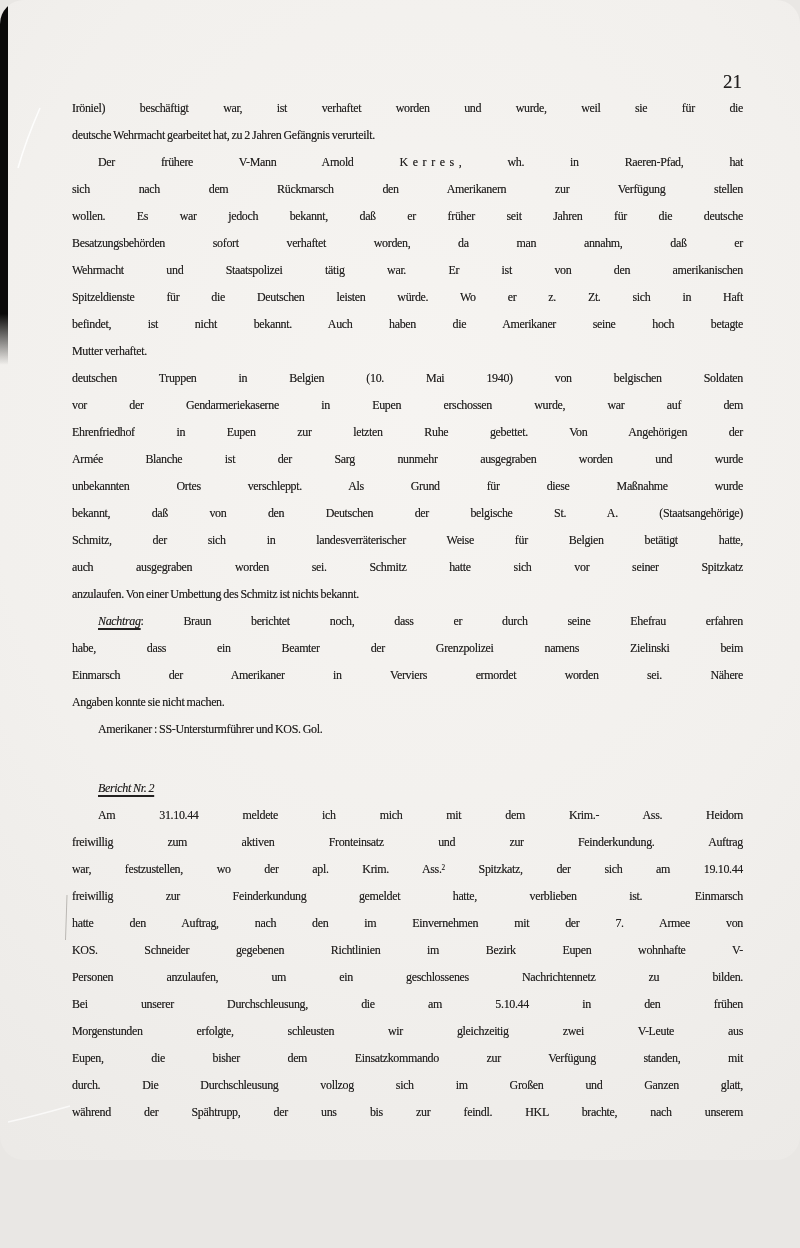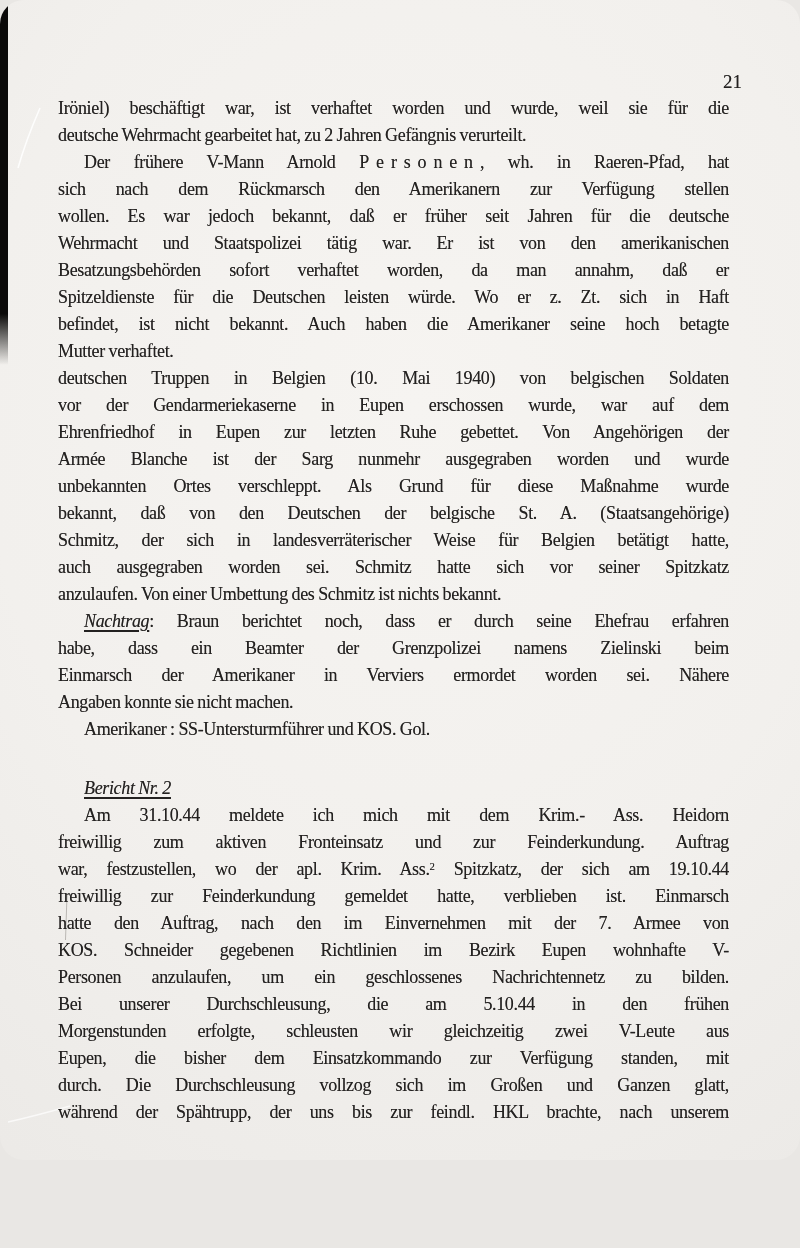--- a/index.html
+++ b/index.html
@@ -23,22 +23,22 @@
     background: linear-gradient(180deg, #0b0a09 0%, #0b0a09 86%, rgba(11,10,9,0) 100%);
     filter: blur(0.6px);
   }
   .artifacts { position: absolute; left: 0; top: 0; pointer-events: none; }
   .page-number {
     position: absolute; top: 70px; right: 58px;
     font-size: 19px; line-height: 24px;
     text-shadow: 0 0 0.5px rgba(35,33,32,0.55);
   }
   .body-text {
-    position: absolute; top: 95px; left: 58px; width: 671px;
-    font-size: 18px;
+    position: absolute; top: 95px; left: 72px; width: 671px;
+    font-size: 12px;
     letter-spacing: -0.35px;
     word-spacing: -0.5px;
     text-shadow: 0 0 0.5px rgba(35,33,32,0.5);
   }
   .paragraph { margin: 0; }
   .paragraph.heading { margin-top: 32px; }
   .line {
     height: 27px; line-height: 27px;
     text-align: justify;
     text-align-last: justify;
@@ -75,25 +75,25 @@
   </svg>
 
   <div class="page-number">21</div>
 
   <div class="body-text">
       <div class="paragraph">
         <div class="line"><span>Iröniel) beschäftigt war, ist verhaftet worden und wurde, weil sie für die</span></div>
         <div class="line last"><span>deutsche Wehrmacht gearbeitet hat, zu 2 Jahren Gefängnis verurteilt.</span></div>
       </div>
       <div class="paragraph">
-        <div class="line indent"><span>Der frühere V-Mann Arnold </span><span class="spaced">Personen</span><span>, wh. in Raeren-Pfad, hat</span></div>
+        <div class="line indent"><span>Der frühere V-Mann Arnold </span><span class="spaced">Kerres</span><span>, wh. in Raeren-Pfad, hat</span></div>
         <div class="line"><span>sich nach dem Rückmarsch den Amerikanern zur Verfügung stellen</span></div>
         <div class="line"><span>wollen. Es war jedoch bekannt, daß er früher seit Jahren für die deutsche</span></div>
+        <div class="line"><span>Besatzungsbehörden sofort verhaftet worden, da man annahm, daß er</span></div>
         <div class="line"><span>Wehrmacht und Staatspolizei tätig war. Er ist von den amerikanischen</span></div>
-        <div class="line"><span>Besatzungsbehörden sofort verhaftet worden, da man annahm, daß er</span></div>
         <div class="line"><span>Spitzeldienste für die Deutschen leisten würde. Wo er z. Zt. sich in Haft</span></div>
         <div class="line"><span>befindet, ist nicht bekannt. Auch haben die Amerikaner seine hoch betagte</span></div>
         <div class="line last"><span>Mutter verhaftet.</span></div>
       </div>
       <div class="paragraph">
         <div class="line"><span>deutschen Truppen in Belgien (10. Mai 1940) von belgischen Soldaten</span></div>
         <div class="line"><span>vor der Gendarmeriekaserne in Eupen erschossen wurde, war auf dem</span></div>
         <div class="line"><span>Ehrenfriedhof in Eupen zur letzten Ruhe gebettet. Von Angehörigen der</span></div>
         <div class="line"><span>Armée Blanche ist der Sarg nunmehr ausgegraben worden und wurde</span></div>
         <div class="line"><span>unbekannten Ortes verschleppt. Als Grund für diese Maßnahme wurde</span></div>

